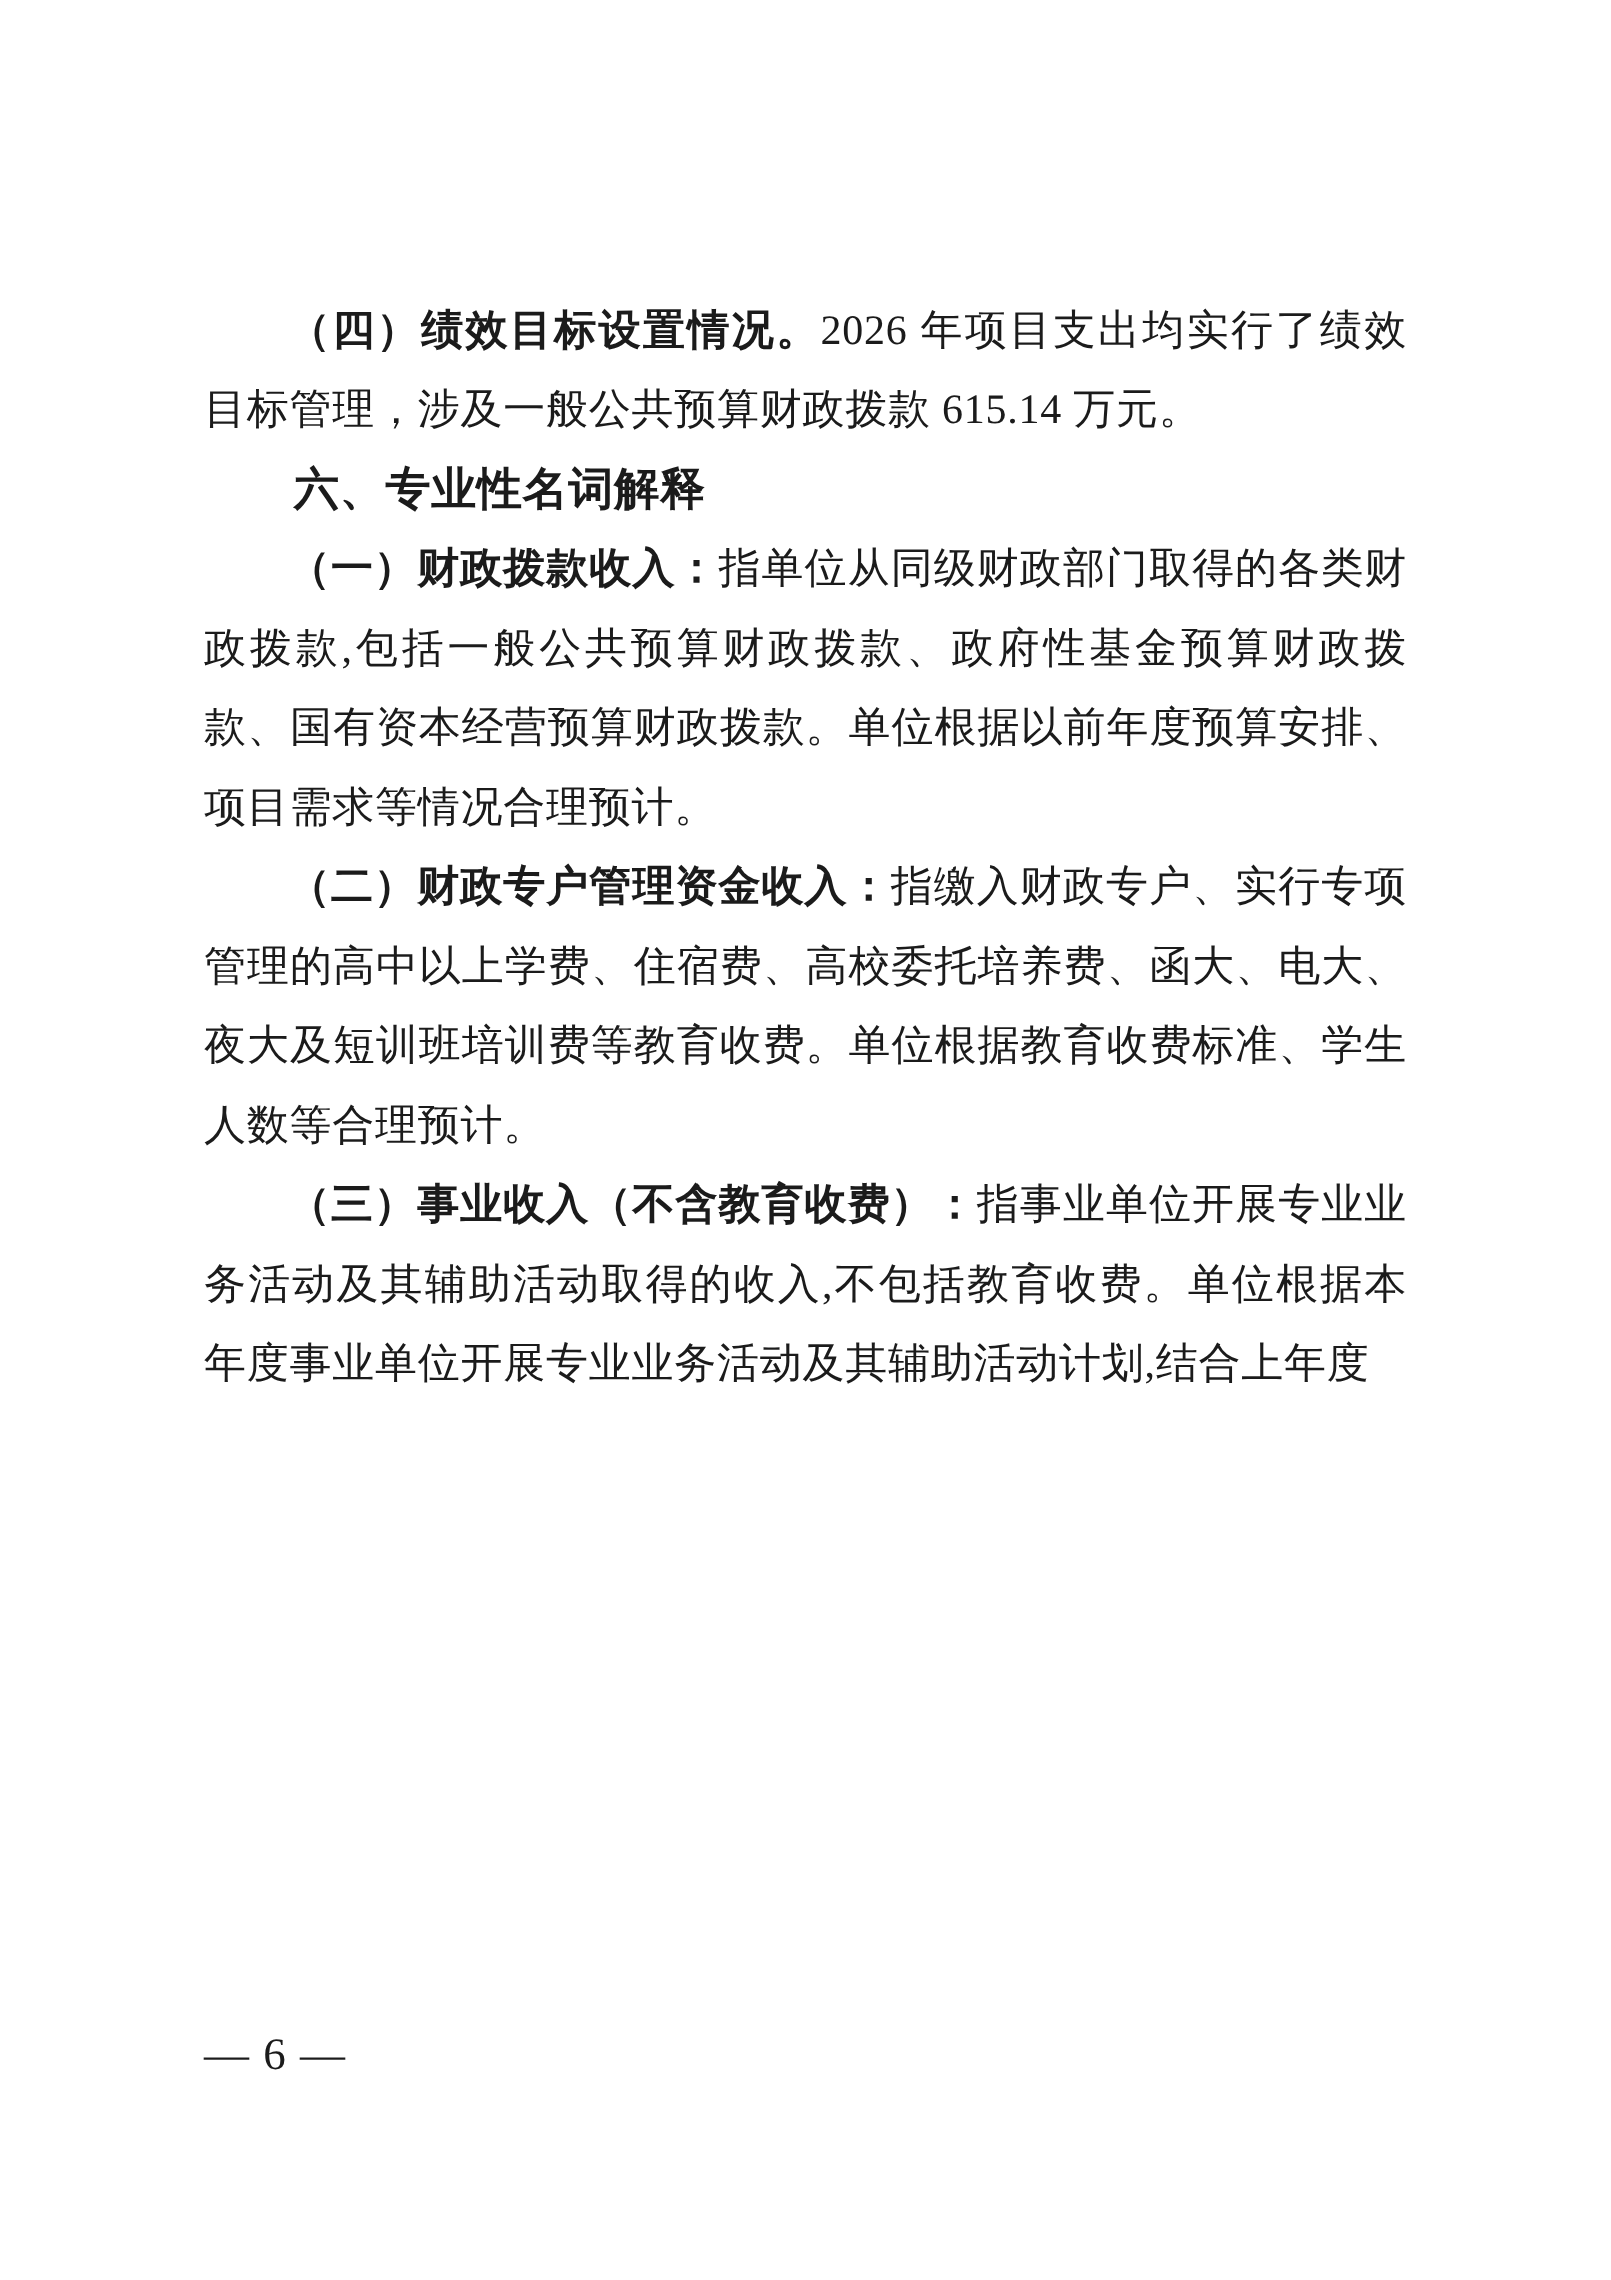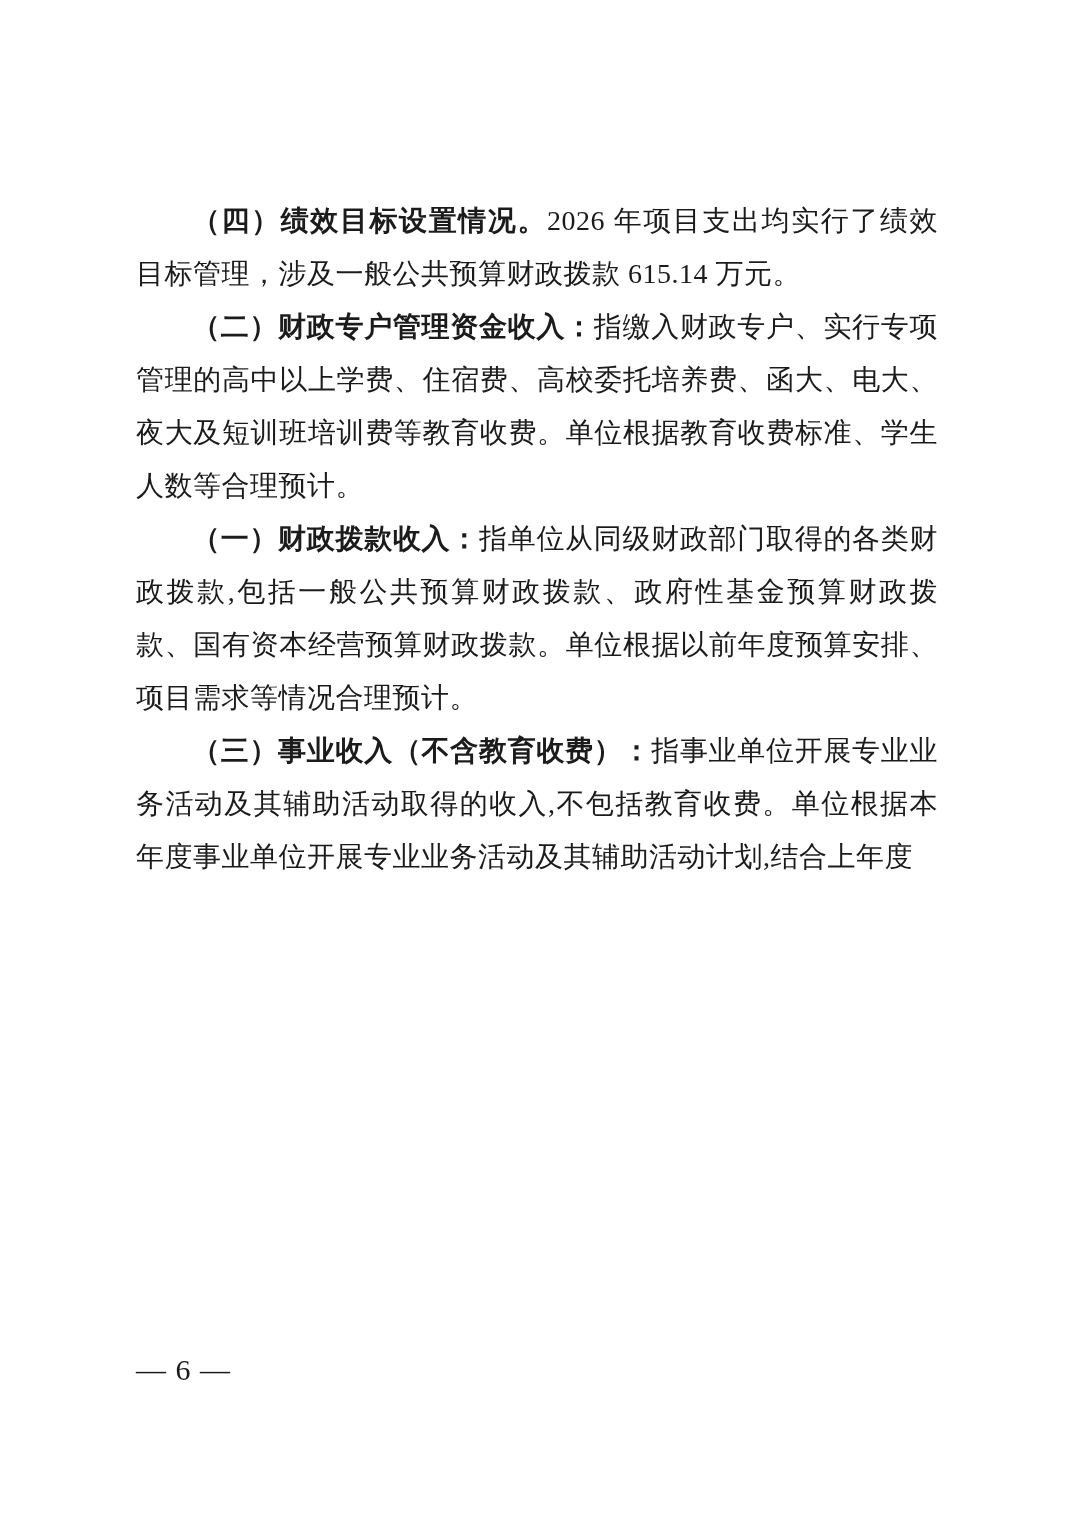--- a/index.html
+++ b/index.html
@@ -57,23 +57,24 @@
 </style>
 </head>
 <body>
 
 <div class="page">
   <main class="content">
 
     <p class="para"><span class="lead">（四）绩效目标设置情况。</span><span>2026 年项目支出均实行了绩效目标管理，涉及一般公共预算财政拨款 615.14 万元。</span></p>
 
 
+    <h2 class="section-heading">六、专业性名词解释</h2>
+
+    <p class="para"><span class="lead">（一）财政拨款收入：</span><span>指单位从同级财政部门取得的各类财政拨款,包括一般公共预算财政拨款、政府性基金预算财政拨款、国有资本经营预算财政拨款。单位根据以前年度预算安排、项目需求等情况合理预计。</span></p>
 
     <p class="para"><span class="lead">（二）财政专户管理资金收入：</span><span>指缴入财政专户、实行专项管理的高中以上学费、住宿费、高校委托培养费、函大、电大、夜大及短训班培训费等教育收费。单位根据教育收费标准、学生人数等合理预计。</span></p>
-
-    <p class="para"><span class="lead">（一）财政拨款收入：</span><span>指单位从同级财政部门取得的各类财政拨款,包括一般公共预算财政拨款、政府性基金预算财政拨款、国有资本经营预算财政拨款。单位根据以前年度预算安排、项目需求等情况合理预计。</span></p>
 
     <p class="para"><span class="lead">（三）事业收入（不含教育收费）：</span><span>指事业单位开展专业业务活动及其辅助活动取得的收入,不包括教育收费。单位根据本年度事业单位开展专业业务活动及其辅助活动计划,结合上年度</span></p>
 
   </main>
 
   <footer class="page-footer"><span>— 6 —</span></footer>
 </div>
 
 </body></html>

